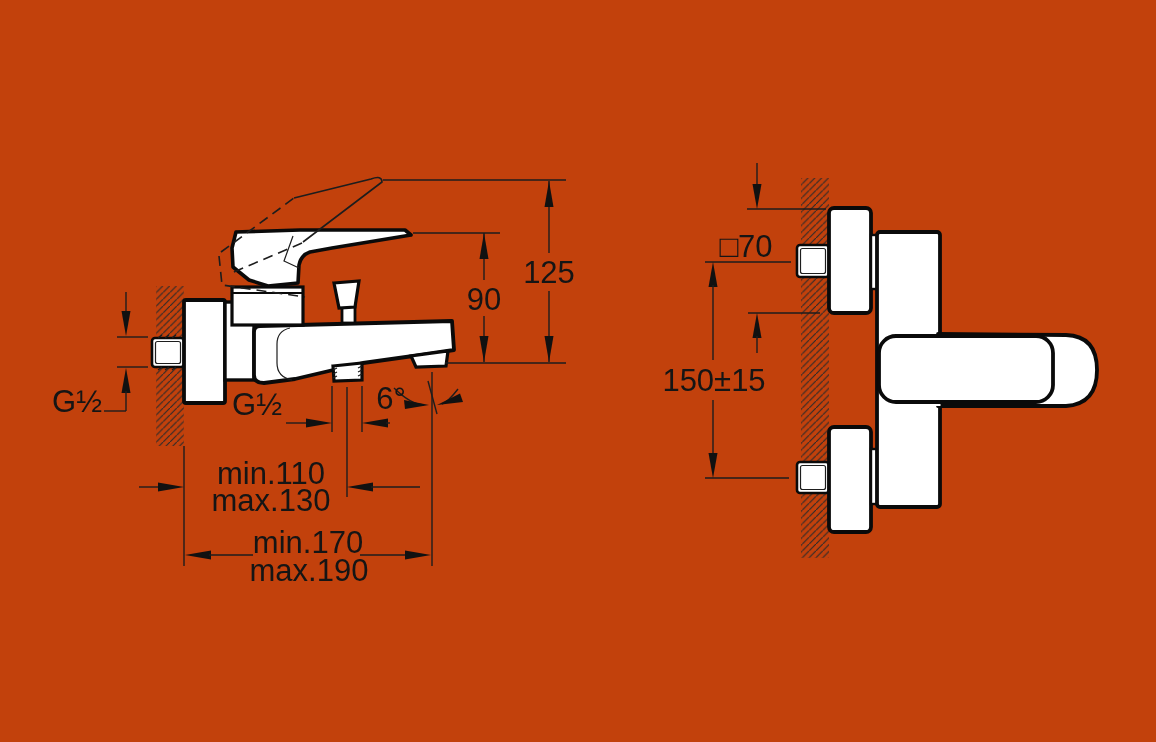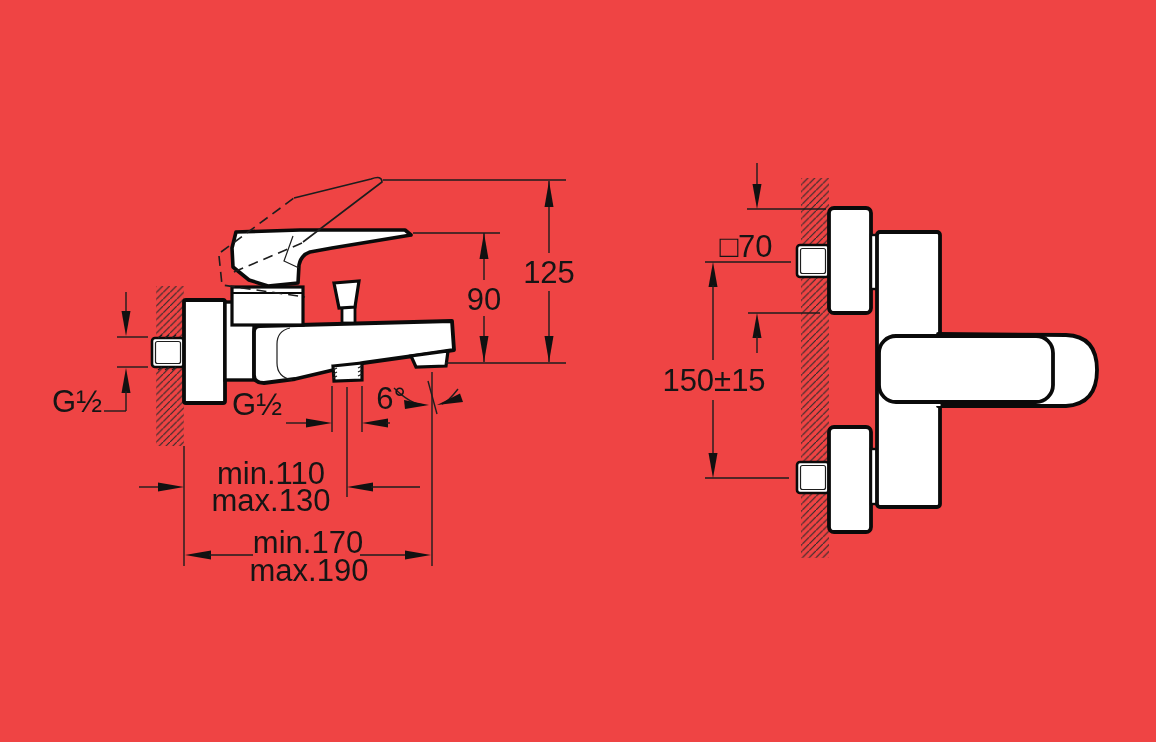--- a/index.html
+++ b/index.html
@@ -1,16 +1,16 @@
 <!DOCTYPE html>
 <html><head>
 <meta charset="utf-8">
 <style>
   html,body{margin:0;padding:0;background:#fff;}
-  .canvas{width:1156px;height:742px;position:relative;background:#ef4444;font-family:"Liberation Sans","DejaVu Sans",sans-serif;}
+  .canvas{width:1156px;height:742px;position:relative;background:#c2410c;font-family:"Liberation Sans","DejaVu Sans",sans-serif;}
   svg{display:block;}
   text{font-family:"Liberation Sans","DejaVu Sans",sans-serif;fill:#151515;}
   .dim-text{font-size:31px;}
   .outline{stroke:#0a0a0a;fill:#ffffff;}
   .thin{stroke:#1d1d1d;stroke-width:1.4;fill:none;}
   .dash{stroke:#1d1d1d;stroke-width:1.6;fill:none;stroke-dasharray:10 6;}
   .blade{stroke:#1d1d1d;stroke-width:1.6;fill:none;}
   .arrow{fill:#111;stroke:none;}
   .detail{stroke:#1d1d1d;stroke-width:1.2;fill:none;}
 </style>

